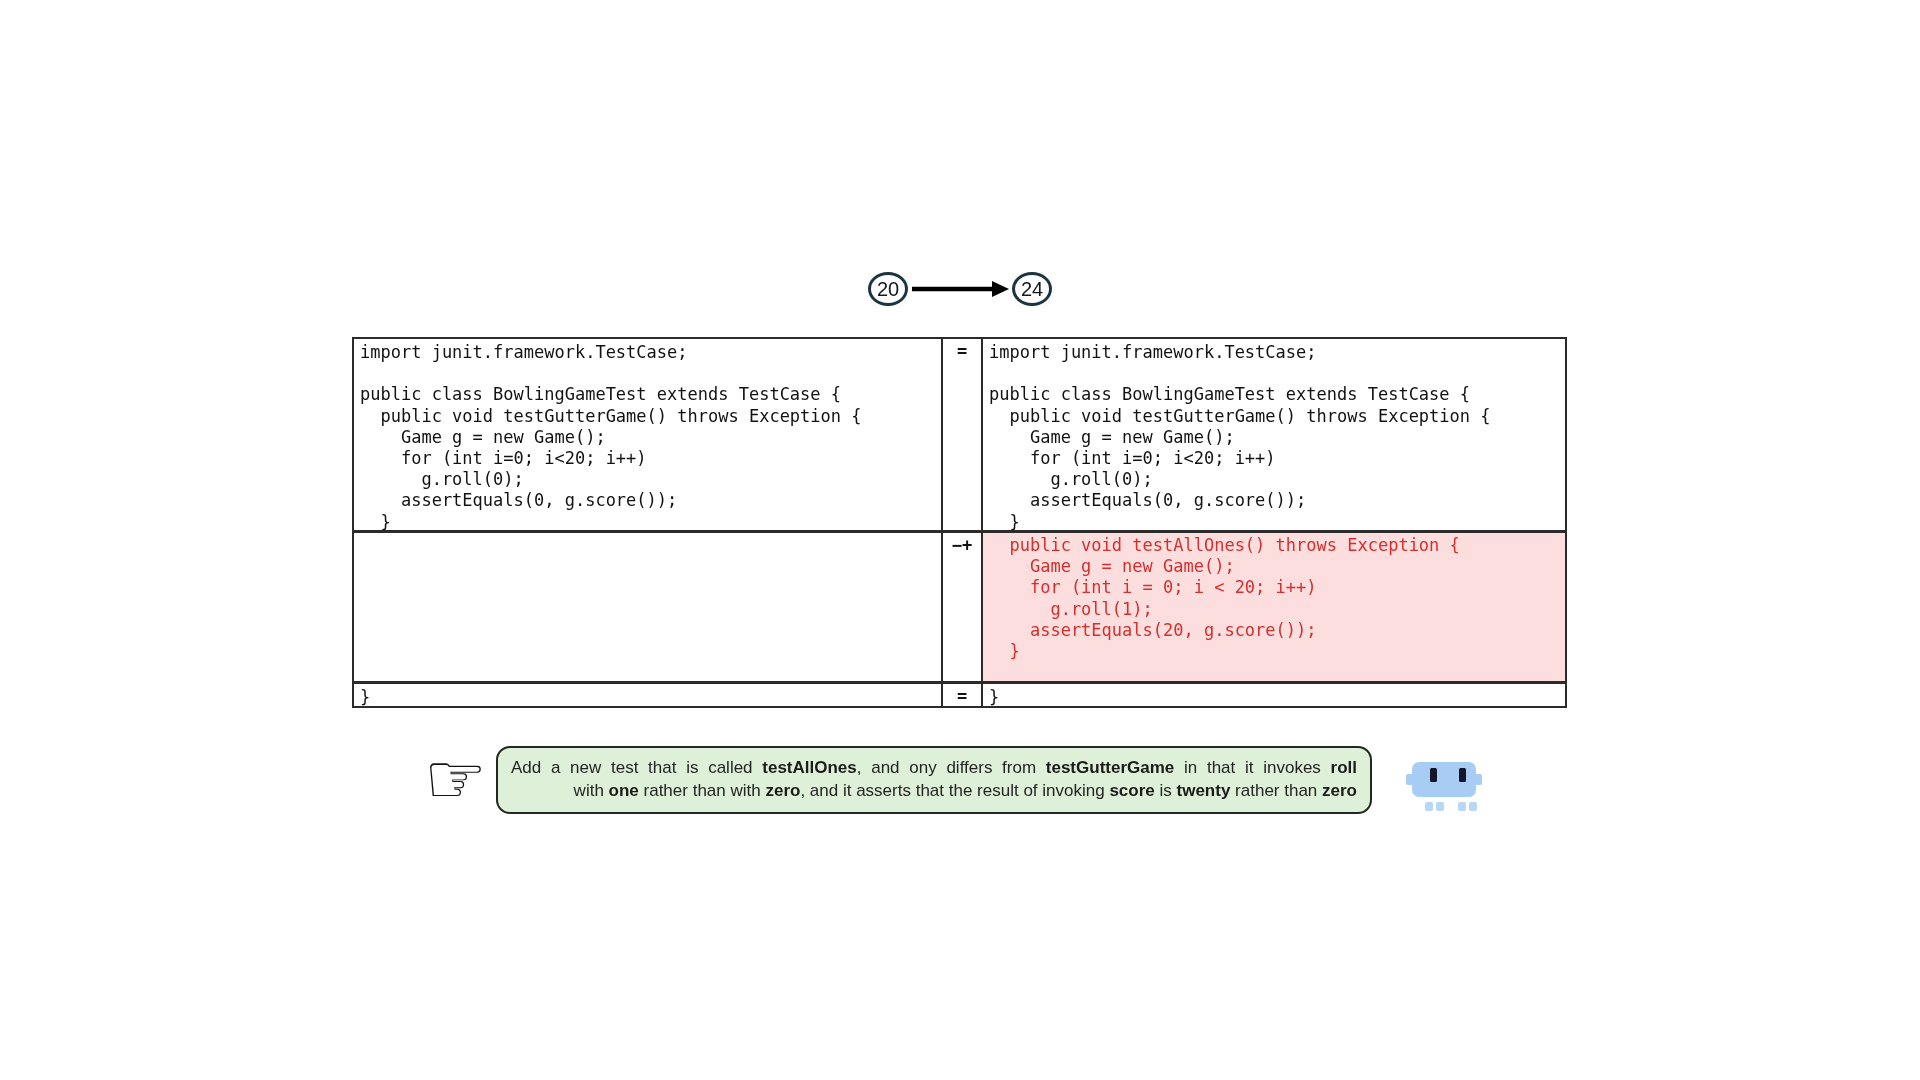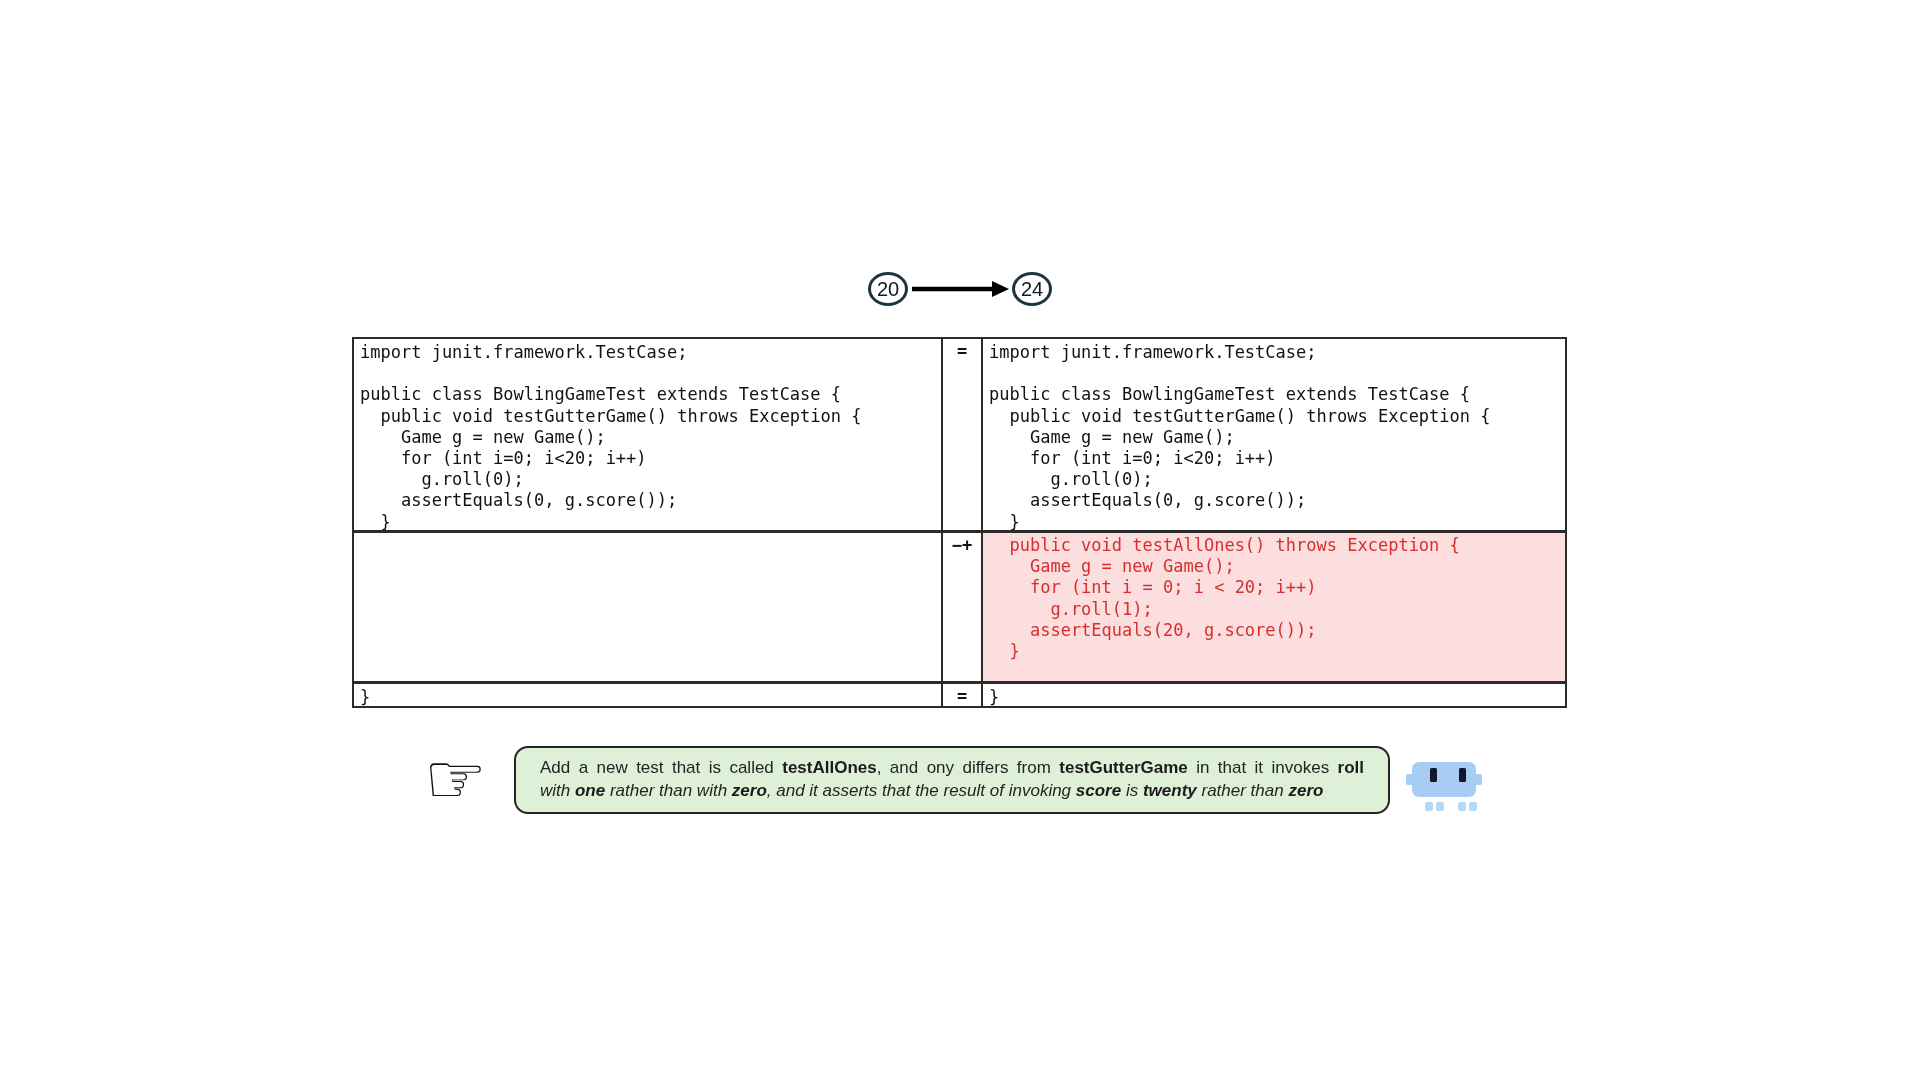--- a/index.html
+++ b/index.html
@@ -82,35 +82,35 @@
     position: absolute;
     left: 424px;
     top: 742px;
     font-size: 70px;
     line-height: 74px;
     color: #111111;
     font-family: "DejaVu Sans", sans-serif;
   }
   .instruction-box {
     position: absolute;
-    left: 514px;
+    left: 496px;
     top: 746px;
     width: 876px;
     height: 68px;
     box-sizing: border-box;
     background: var(--box-bg, #dff0d9);
     border: 2.5px solid var(--box-border, #20281f);
     border-radius: 14px;
-    padding: 8px 24px;
+    padding: 8px 13px;
     color: #242424;
     font-size: 17px;
     line-height: 23px;
   }
   .instr-line1 { text-align: justify; text-align-last: justify; white-space: nowrap; }
-  .instr-line2 { text-align: left; white-space: nowrap; font-style: italic; }
+  .instr-line2 { text-align: right; white-space: nowrap; }
   .instruction-box b { font-weight: 700; color: #1b1b1b; }
 
   
   .robot { position: absolute; left: 1406px; top: 762px; width: 76px; height: 52px; }
   .robot-head {
     position: absolute; left: 6px; top: 0; width: 64px; height: 35px;
     background: var(--robot-blue, #a8cdf4); border-radius: 7px;
   }
   .robot-ear {
     position: absolute; top: 12px; width: 7px; height: 11px;

